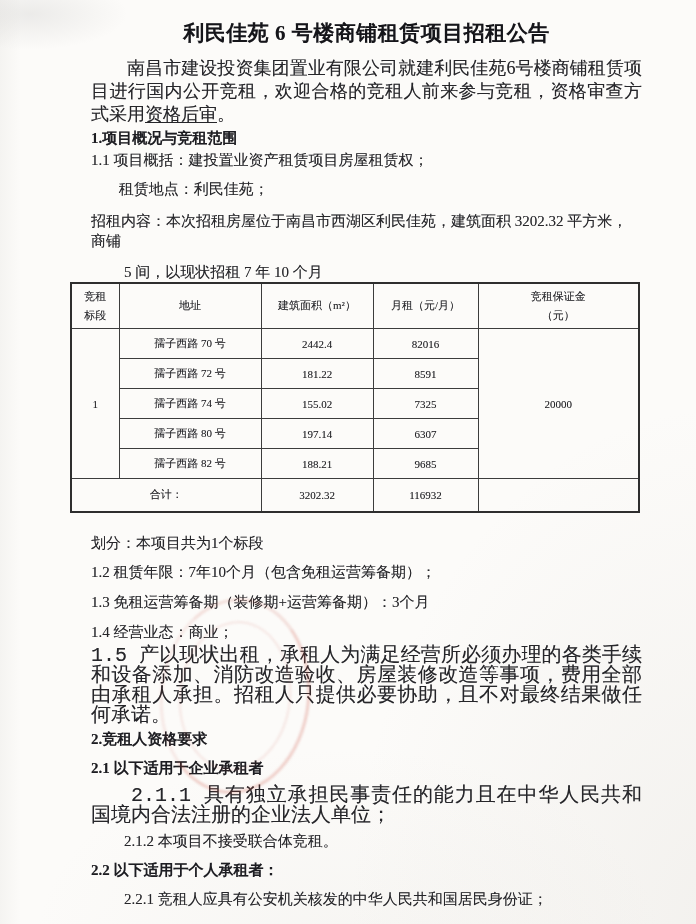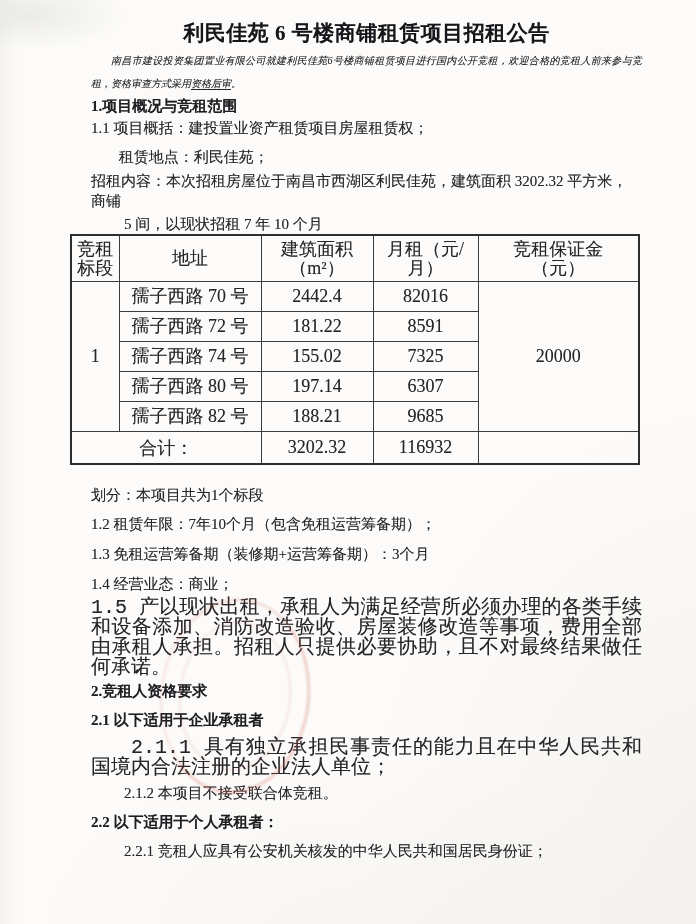--- a/index.html
+++ b/index.html
@@ -18,38 +18,38 @@
       #fcfbf9;
     padding:0 54px 0 91px;
   }
   .soft { text-shadow:0 0 0.6px rgba(40,40,45,0.40); }
   .title {
     font-size:21px; font-weight:bold; color:#15151a;
     text-align:center; margin-top:19px; letter-spacing:0.5px;
     line-height:28px;
   }
   .intro {
-    margin-top:2px; font-size:10px; line-height:23.2px;
-    text-indent:2em; text-align:justify;font-style:italic;
+    margin-top:10px; font-size:18px; line-height:23.2px;
+    text-indent:2em; text-align:justify;
   }
   .u { text-decoration:underline; text-underline-offset:2px; }
   .line { font-size:15px; line-height:20px; margin-top:9px; }
   .bold { font-weight:bold; color:#1d1d22; }
-  .mt0 { margin-top:4px; }
+  .mt0 { margin-top:12px; }
   .mt2 { margin-top:2px; }
   .mt4 { margin-top:4px; }
   .ind { padding-left:1.85em; }
   .ind2 { padding-left:2.2em; }
   .para { font-size:20px; line-height:20px; text-align:justify;font-family:Liberation Mono, monospace; }
   .para.sub { text-indent:2em; }
   table {
     border-collapse:collapse; table-layout:fixed;
     width:568px; margin-left:-21px; margin-top:0;
     border:2px solid #2e2e2e;
-    font-size:18px; color:#26262a;
+    font-size:11px; color:#26262a;
   }
   col.c0{width:48px} col.c1{width:142px} col.c2{width:112px} col.c3{width:105px} col.c4{width:161px}
   th, td {
     border:1px solid #3c3c3c; text-align:center; vertical-align:middle;
     font-weight:normal; padding:0;
   }
   thead tr { height:46px; }
   th { white-space:pre-line; line-height:19px; }
   tbody tr { height:30px; }
   tbody tr.total { height:33px; }

